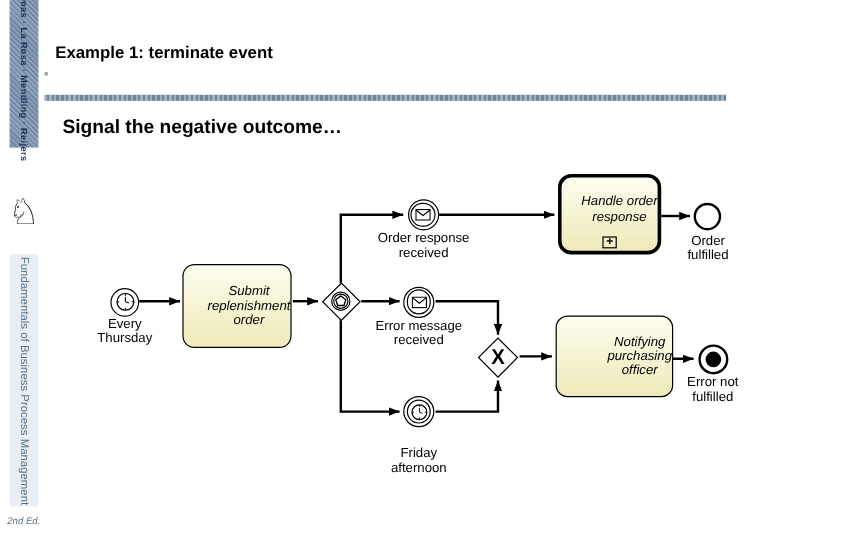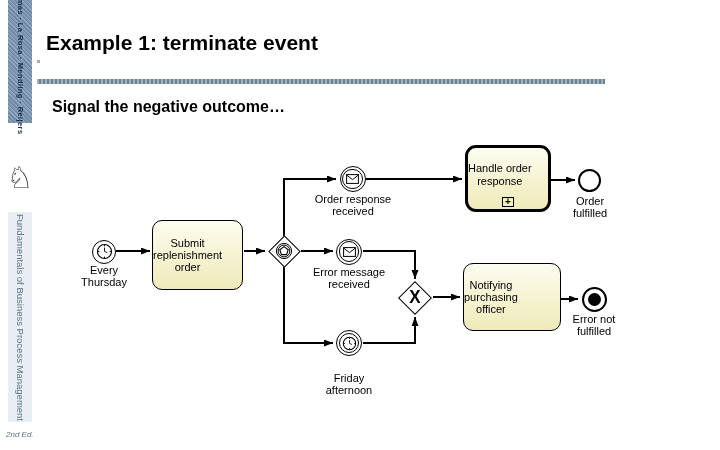--- a/index.html
+++ b/index.html
@@ -29,21 +29,21 @@
   .title-strip .vtext{
     writing-mode:vertical-rl;font-size:9.5px;color:#5c7488;white-space:nowrap;
   }
   .edition{
     position:absolute;left:6px;top:430px;font-size:8px;font-style:italic;color:#5c7488;
   }
   .stray-mark{position:absolute;left:37px;top:60px;width:3px;height:3px;background:#a7adb3;}
 
   
   .slide-title{
-    position:absolute;left:46px;top:31px;font-size:21px;font-weight:bold;line-height:24px;margin:0;
+    position:absolute;left:46px;top:31px;font-size:14px;font-weight:bold;line-height:24px;margin:0;
   }
   .title-rule{
     position:absolute;left:37px;top:79px;width:568px;height:5px;background:#7f95a9;
     background-image:repeating-linear-gradient(90deg,rgba(255,255,255,.25) 0 2px,rgba(0,0,0,.12) 2px 4px);
   }
   .slide-subtitle{
     position:absolute;left:52px;top:98px;font-size:16px;font-weight:bold;
   }
 
   
@@ -55,22 +55,22 @@
     display:flex;align-items:center;justify-content:center;box-sizing:border-box;
   }
   .event .ring{position:absolute;inset:1.6px;border:1px solid #000;border-radius:50%;}
   .event svg{position:relative;}
   .end-thick{border-width:2.5px;}
   .term-disk{width:13px;height:13px;border-radius:50%;background:#000;}
 
   .task{
     position:absolute;box-sizing:border-box;border:1.8px solid #000;border-radius:10px;
     background:linear-gradient(180deg,#fdfdf0 0%,#f5f2d0 55%,#efeaba 100%);
-    display:flex;align-items:center;justify-content:flex-start;text-align:center;
-    font-size:11px;line-height:1.12;
+    display:flex;align-items:center;justify-content:flex-end;text-align:center;
+    font-size:11px;line-height:1.12;font-style:italic;
   }
   .task .tlabel{white-space:pre-line;}
   .task-thick{border-width:3.5px;border-radius:11px;}
   .sub-marker{
     position:absolute;left:50%;bottom:2px;transform:translateX(-50%);
     width:12px;height:10px;border:1.3px solid #000;box-sizing:border-box;background:#f3efc6;
     font-size:10px;font-weight:bold;line-height:7px;text-align:center;
   }
   .gateway{
     position:absolute;box-sizing:border-box;background:#fff;border:1.6px solid #000;

